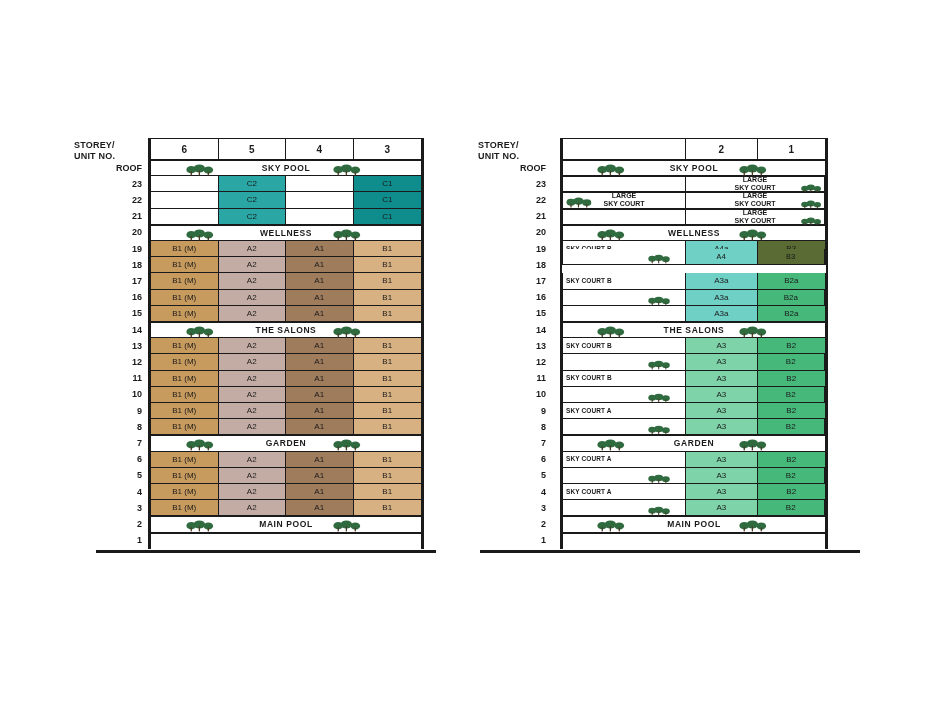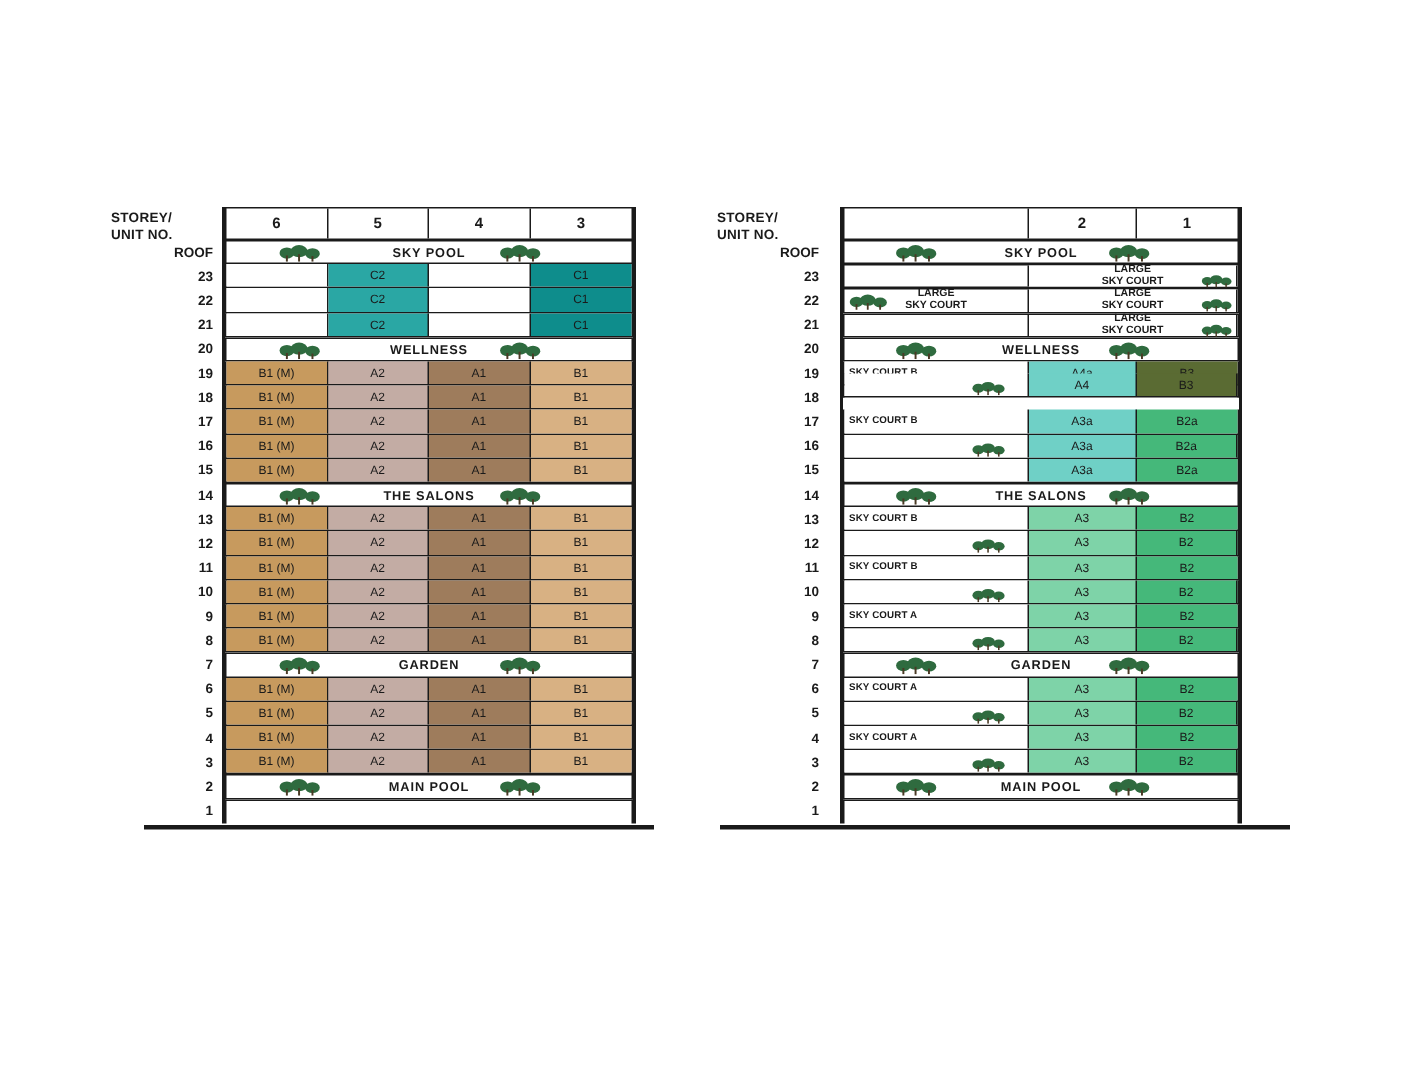--- a/index.html
+++ b/index.html
@@ -497,21 +497,21 @@
             </g>
           </svg></div>
       </div>
       <div class="floor-label" style="position: absolute; left: 478px; top: 241px; width: 76px; height: 16.2px;">19</div>
       <div style="position: absolute; left: 562px; top: 241px; width: 264px; height: 16.2px; box-sizing: border-box; display: flex; border-left: 1px solid rgb(26, 26, 26); border-right: 1px solid rgb(26, 26, 26); border-bottom: 1px solid rgb(26, 26, 26); border-top: none;">
         <div class="cell side-label" style="width: 124px; background: rgb(255, 255, 255);">SKY COURT B</div>
         <div class="cell" style="width: 72px; background: rgb(111, 208, 198);">A4a</div>
         <div class="cell" style="width: 68px; background: rgb(90, 107, 51);">B3</div>
       </div>
       <div class="floor-label" style="position: absolute; left: 478px; top: 257.2px; width: 76px; height: 16.2px;">18</div>
-      <div style="position: absolute; left: 562px; top: 249px; width: 264px; height: 16.2px; box-sizing: border-box; display: flex; border-left: 1px solid rgb(26, 26, 26); border-right: 1px solid rgb(26, 26, 26); border-bottom: 1px solid rgb(26, 26, 26); border-top: none;">
+      <div style="position: absolute; left: 562px; top: 249px; width: 264px; height: 16.2px; box-sizing: border-box; display: flex; border-left: 1px solid rgb(26, 26, 26); border-right: 1px solid rgb(26, 26, 26); border-bottom: 1px solid rgb(26, 26, 26); border-top: none; font-family: Liberation Mono, monospace;">
         <div class="cell" style="width: 124px; background: rgb(255, 255, 255);"></div>
         <div class="cell" style="width: 72px; background: rgb(111, 208, 198);">A4</div>
         <div class="cell" style="width: 68px; background: rgb(90, 107, 51);">B3</div>
         <div class="tree" style="left: 84px; top: 3px;"><svg width="26" height="11" viewBox="0 0 40 16">
             <g fill="#2f6b3f">
               <ellipse cx="8" cy="7" rx="6" ry="4.6"></ellipse>
               <rect x="7.2" y="9" width="1.6" height="5" fill="#4a3a25"></rect>
               <ellipse cx="18" cy="5.5" rx="7" ry="5"></ellipse>
               <rect x="17.2" y="8" width="1.6" height="6" fill="#4a3a25"></rect>
               <ellipse cx="29" cy="7.5" rx="6" ry="4.4"></ellipse>

